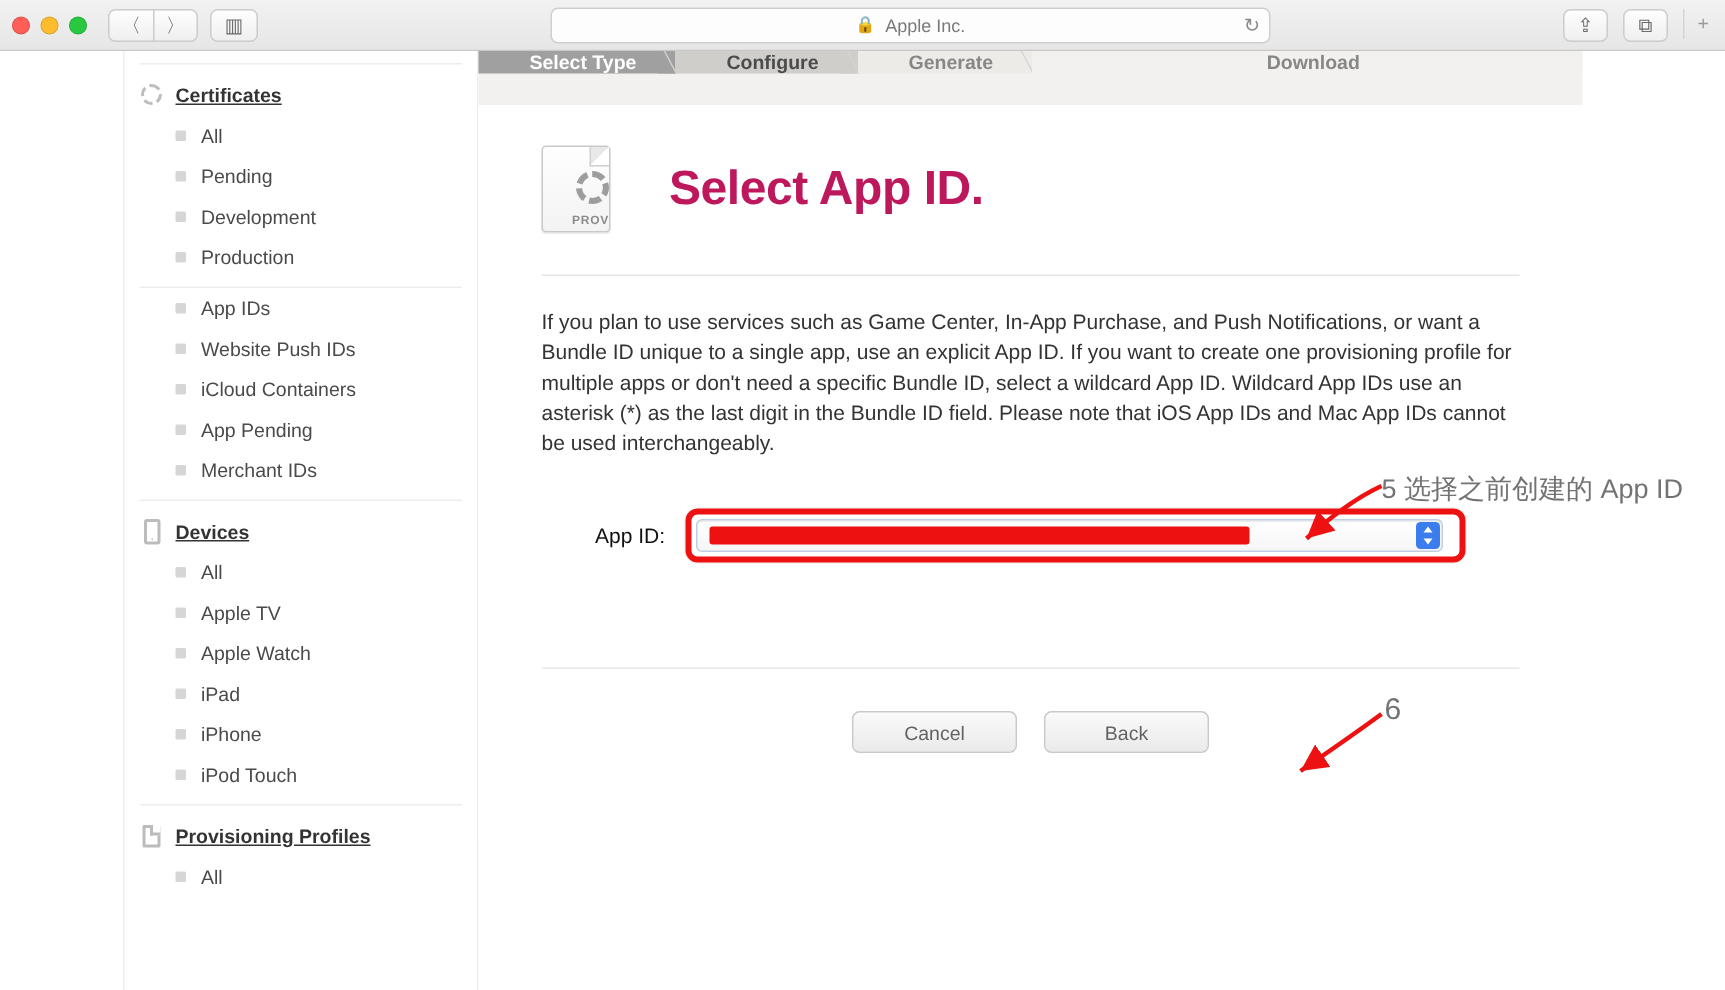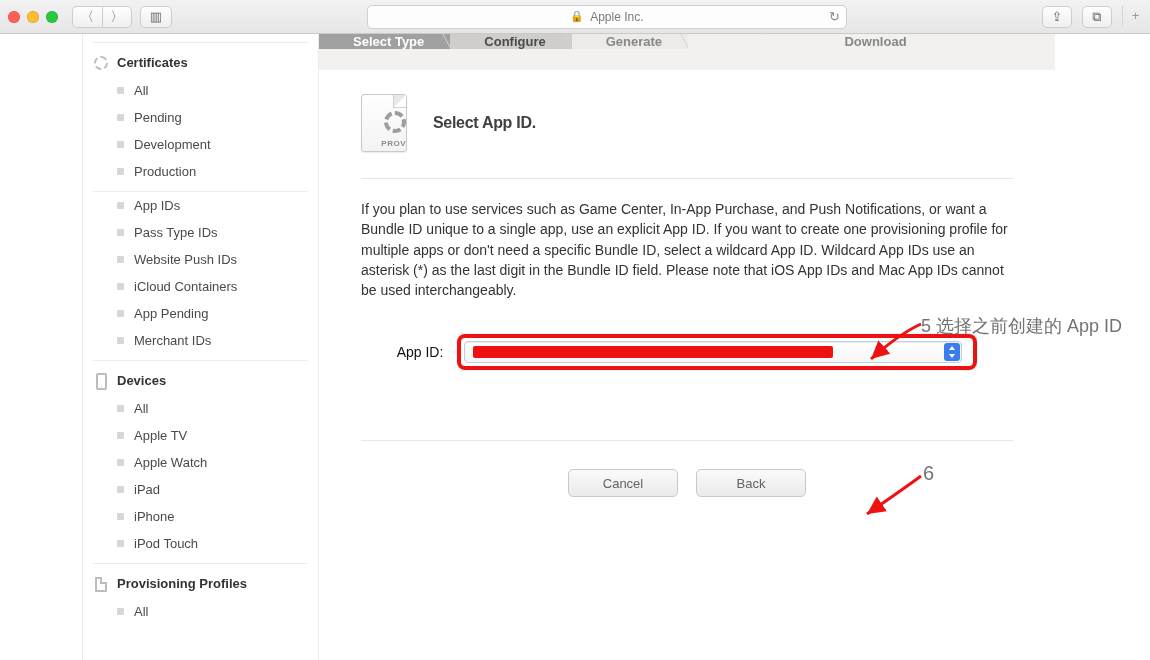--- a/index.html
+++ b/index.html
@@ -19,21 +19,21 @@
   .addr .reload{position:absolute; right:6px; color:#8a8a8a;}
   .addr .lock{color:#4b9f4b; font-size:11px;}
   .addr .txt{color:#7a7a7a; font-size:12px;}
   .right-tools{margin-left:auto; display:flex; gap:10px;}
   .plus-tab{width:20px; height:20px; display:flex; align-items:center; justify-content:center; color:#9a9a9a; border-left:1px solid #d5d5d5; padding-left:6px;}
 
   
   .page { display:flex; height:626px;}
   .gutter-left{width:82px; background:#fff;}
   .sidebar{ width:237px; border-left:1px solid #ededed; border-right:1px solid #ededed; background:#fff; overflow:hidden; padding-top:2px;}
-  .sec-head{display:flex; align-items:flex-start; gap:8px; padding:12px 10px 6px 10px; font-weight:700; color:#333;}
+  .sec-head{display:flex; align-items:center; gap:8px; padding:12px 10px 6px 10px; font-weight:700; color:#333;text-decoration:underline;}
   .sec-head .icon-box{width:16px; height:16px; display:flex; align-items:center; justify-content:center; color:#b7b7b7;}
   .rosette{width:14px;height:14px;border-radius:50%;border:2px dashed #bdbdbd;}
   .id-chip{width:16px;height:12px;border-radius:3px;background:#bdbdbd;color:#fff;font-size:8px;font-weight:700;display:flex;align-items:center;justify-content:center;}
   .phone-ico{width:11px;height:17px;border:2px solid #bcbcbc;border-radius:2px;position:relative;}
   .phone-ico::after{content:"";position:absolute;left:3px;right:3px;bottom:1px;height:1px;background:#bcbcbc;}
   .doc-ico{width:12px;height:15px;border:2px solid #bcbcbc;border-radius:1px;position:relative;}
   .doc-ico::after{content:"";position:absolute;right:-2px;top:-2px;width:5px;height:5px;background:#fff;border-left:2px solid #bcbcbc;border-bottom:2px solid #bcbcbc;}
   .sb-item{display:flex; align-items:center; gap:10px; padding:6px 10px 6px 34px; color:#4a4a4a;}
   .bullet{width:7px;height:7px;background:#d6d6d6;border-radius:1px;flex:none;}
   .divider{height:1px;background:#ededed;margin:6px 10px 0 10px;}
@@ -57,21 +57,21 @@
   .step3 .arrow::before{background:#ecebe8;}
   .step4{background:#f2f1ef;}
   .steplast{flex:1;}
 
   .content{padding:16px 42px 30px 42px;}
   .hero{display:flex; align-items:center; gap:26px; padding:8px 0 26px 0; border-bottom:1px solid #e6e6e6;}
   .prov-file{width:46px; height:58px; border:1px solid #c9c9c9; border-radius:3px; background:linear-gradient(#fefefe,#f3f3f3); position:relative; display:flex; flex-direction:column; align-items:flex-end; justify-content:flex-end; box-shadow:0 1px 1px rgba(0,0,0,.08);}
   .prov-file::before{content:""; position:absolute; top:0; right:0; width:12px; height:12px; background:linear-gradient(135deg,#e8e8e8 50%, #fff 50%); border-left:1px solid #d0d0d0; border-bottom:1px solid #d0d0d0;}
   .gear{width:22px;height:22px;border-radius:50%;border:4px dashed #9d9d9d; margin-bottom:6px;}
   .prov-label{font-size:8px; font-weight:700; color:#8b8b8b; letter-spacing:0.5px; padding-bottom:3px;}
-  .hero h1{margin:0; font-size:16px; font-weight:600; color:#404040; letter-spacing:-0.3px; font-family:"Myriad Pro","Helvetica Neue",sans-serif;}
+  .hero h1{margin:13px; font-size:32px; font-weight:600; color:#be185d; letter-spacing:-0.3px; font-family:"Myriad Pro","Helvetica Neue",sans-serif;}
 
   .desc{padding:20px 0 0 0; font-size:14px; line-height:1.45; color:#333;}
 
   .form-row{display:flex; align-items:center; gap:10px; margin-top:34px; justify-content:center;}
   .fld-label{font-size:14px; color:#111; padding-right:4px;}
   .select-wrap{position:relative; width:498px;}
   .select{height:22px; width:100%; border:1px solid #bfcde0; border-radius:4px; background:linear-gradient(#fff,#f6f6f6); box-shadow:0 1px 1px rgba(0,0,0,.08) inset; display:flex; align-items:center; padding:0 22px 0 8px;}
   .select .redact{flex:none; width:360px; height:12px; background:#e11; border-radius:2px;}
   .select .caret{position:absolute; right:2px; top:2px; bottom:2px; width:16px; background:#3b7ded; border-radius:3px; display:flex; align-items:center; justify-content:center;}
   .select .caret::before{content:""; width:0;height:0;border-left:3px solid transparent;border-right:3px solid transparent;border-top:4px solid #fff; position:absolute; bottom:3px;}
@@ -147,24 +147,20 @@
       </div>
     <div class="sb-item">
         <span class="bullet"></span>
         <span>Production</span>
       </div>
 
     <div class="divider"></div>
     <div class="sb-item">
         <span class="bullet"></span>
         <span>App IDs</span>
-      </div>
-    <div class="sb-item">
-        <span class="bullet"></span>
-        <span>Pass Type IDs</span>
       </div>
     <div class="sb-item">
         <span class="bullet"></span>
         <span>Website Push IDs</span>
       </div>
     <div class="sb-item">
         <span class="bullet"></span>
         <span>iCloud Containers</span>
       </div>
     <div class="sb-item">

